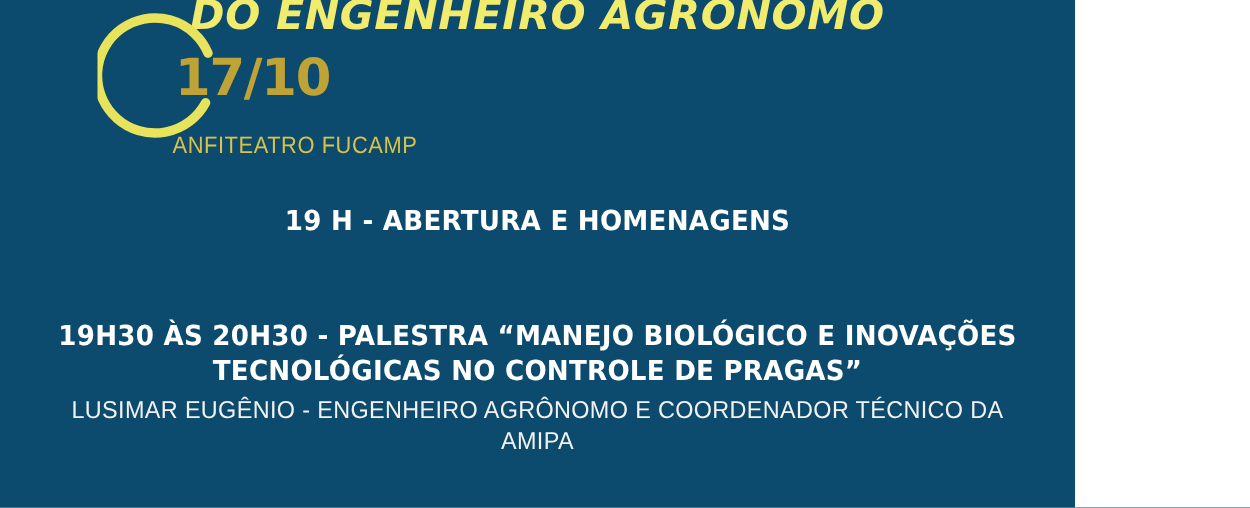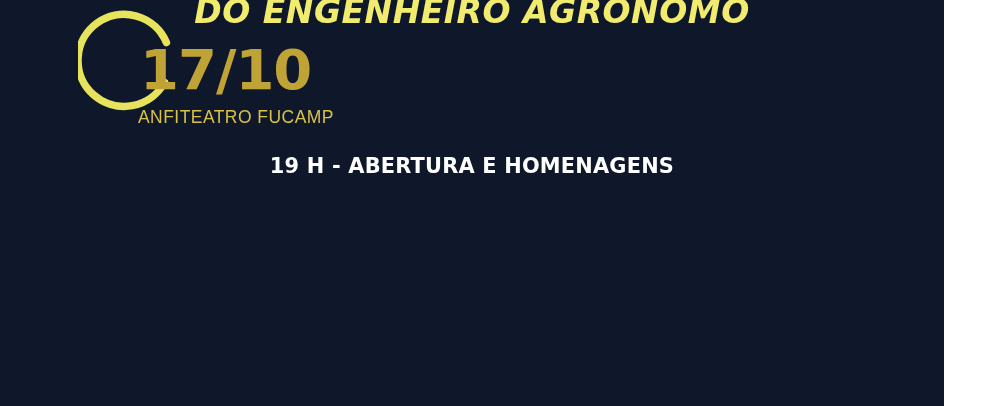--- a/index.html
+++ b/index.html
@@ -8,23 +8,23 @@
   }
   body {
     width: 1000px;
     height: 406px;
     overflow: hidden;
     font-family: "Liberation Sans", sans-serif;
   }
 
   #poster {
     position: relative;
-    width: 944px;
+    width: 860px;
     height: 406px;
-    background: #0f172a;
+    background: #0c4a6e;
     overflow: hidden;
   }
 
   
   #logo-block {
     position: absolute;
     left: 0px;
     top: 0px;
     width: 330px;
     height: 135px;
@@ -37,21 +37,21 @@
     width: 104px;
     height: 104px;
   }
 
   #date-text {
     position: absolute;
     left: 140px;
     top: 42px;
     font-family: "DejaVu Sans", sans-serif;
     font-weight: bold;
-    font-size: 56px;
+    font-size: 41px;
     line-height: 1;
     letter-spacing: -1px;
     color: #bfa337;
     white-space: nowrap;
   }
 
   #venue-text {
     position: absolute;
     left: 138px;
     top: 107px;
@@ -87,21 +87,21 @@
   #schedule {
     position: absolute;
     left: 0;
     right: 0;
     top: 148px;
     text-align: center;
     color: #ffffff;
   }
 
   .sched-group {
-    margin: 4px;
+    margin: 16px;
   }
 
   .sched-heading {
     font-family: "DejaVu Sans", sans-serif;
     font-weight: bold;
     font-size: 22px;
     line-height: 1.28;
     letter-spacing: 0.2px;
     color: #ffffff;
     transform: scaleX(0.95);
@@ -143,19 +143,25 @@
   </div>
 
   <div id="schedule">
 
     <div class="sched-group">
       <div class="sched-heading">19 H - ABERTURA E HOMENAGENS</div>
     </div>
 
     <div class="gap-lg"></div>
 
+    <div class="sched-group">
+      <div class="sched-heading">19H30 ÀS 20H30 - PALESTRA “MANEJO BIOLÓGICO E INOVAÇÕES</div>
+      <div class="sched-heading">TECNOLÓGICAS NO CONTROLE DE PRAGAS”</div>
+      <div class="gap-sm"></div>
+      <div class="sched-speaker">LUSIMAR EUGÊNIO - ENGENHEIRO AGRÔNOMO E COORDENADOR TÉCNICO DA AMIPA</div>
+    </div>
 
     <div class="gap-md"></div>
 
 
   </div>
 
 </div>
 
 </body></html>

